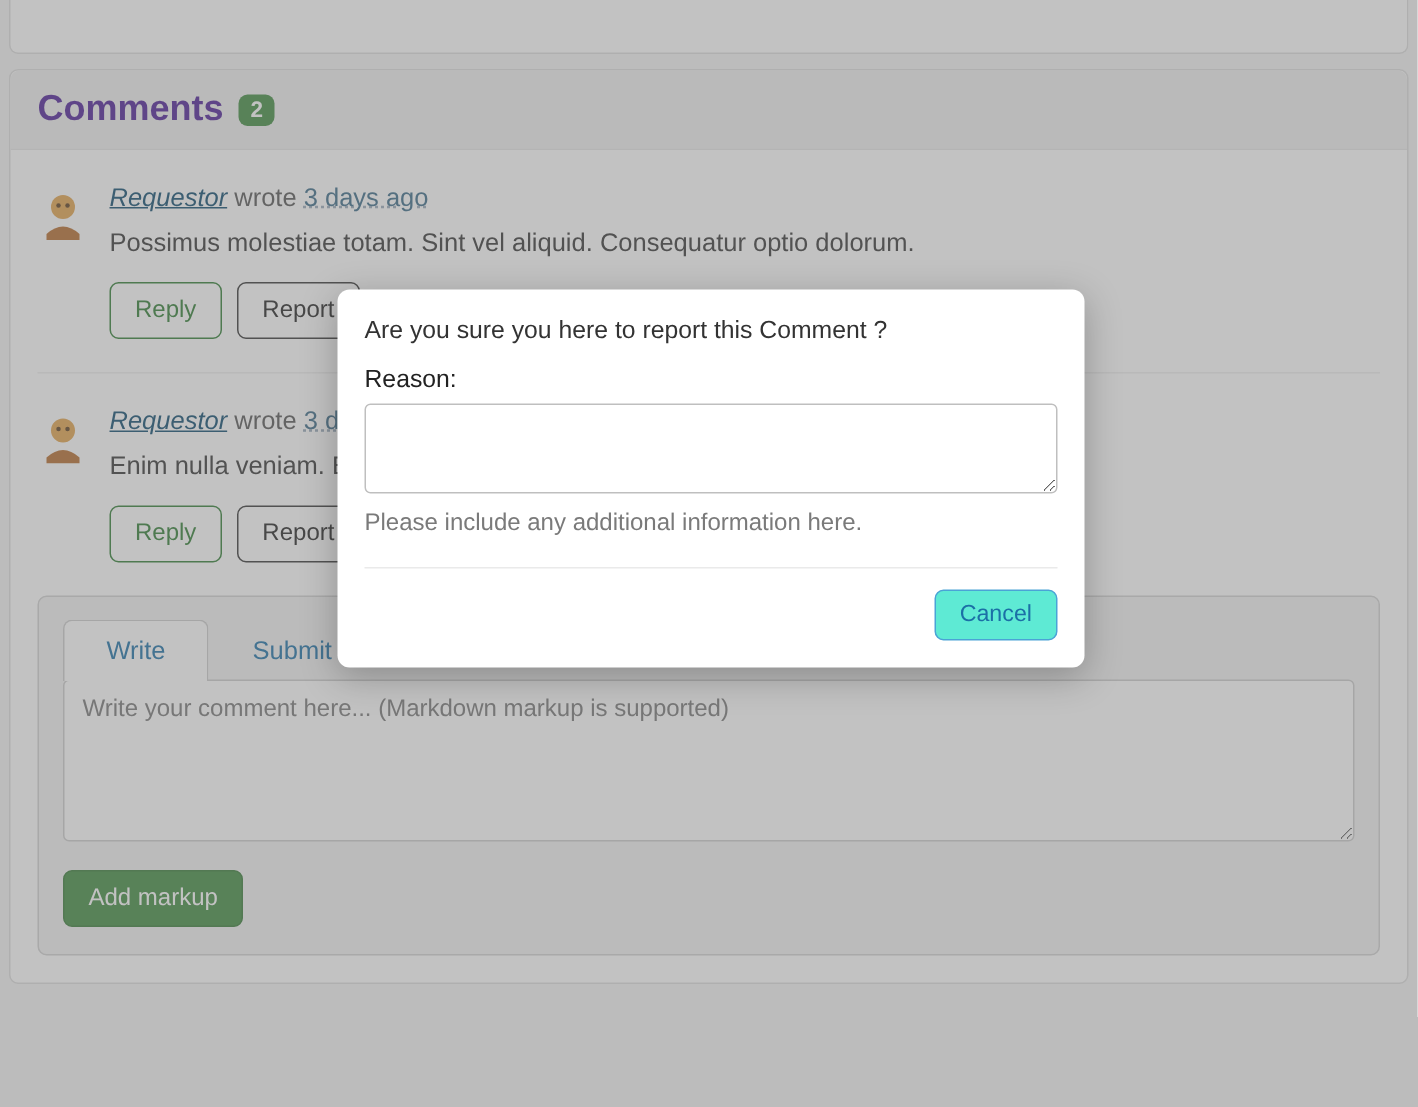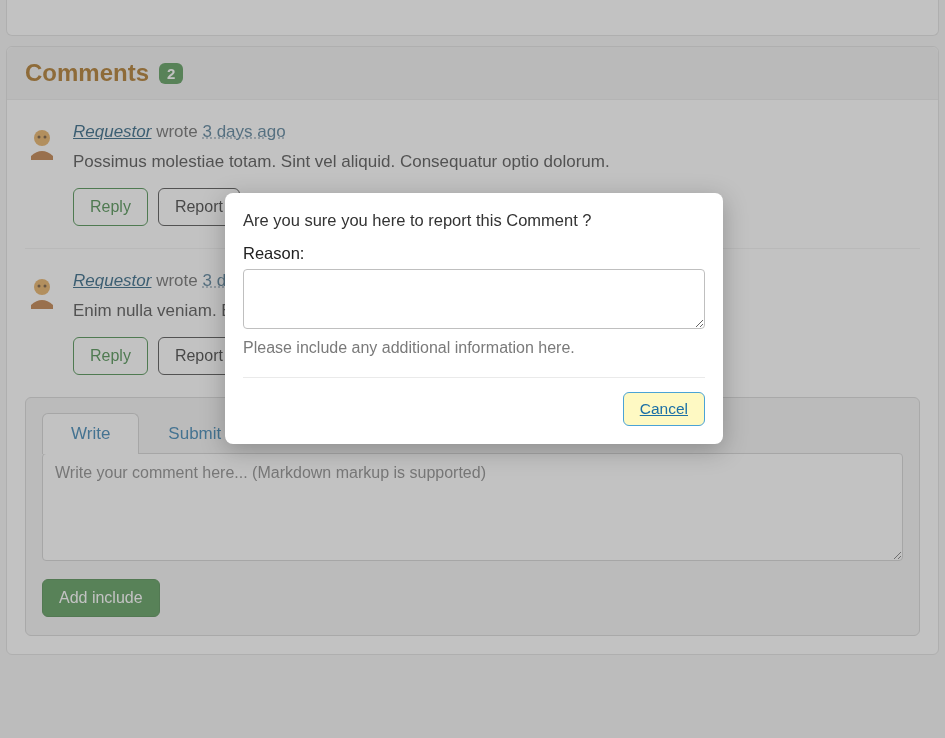--- a/index.html
+++ b/index.html
@@ -44,21 +44,21 @@
     gap: 10px;
     padding: 12px 18px;
     border-bottom: 1px solid #e5e5e5;
     background: #f1f1f1;
     border-radius: 6px 6px 0 0;
   }
   .comments-header h2 {
     margin: 0;
     font-size: 24px;
     font-weight: 600;
-    color: #a16207;
+    color: #4c1d95;
   }
   .badge {
     display: inline-block;
     min-width: 24px;
     padding: 2px 8px;
     border-radius: 6px;
     background: #3f8a3f;
     color: #fff;
     font-weight: 700;
     font-size: 15px;
@@ -127,22 +127,21 @@
     border: 1px solid #357a35;
   }
   .btn-green-dark {
     background: #1f6f1f;
     color: #fff;
     border: 1px solid #155015;
   }
   .btn-outline-blue {
     border: 1.5px solid #4aa3d6;
     color: #1b6fa6;
-    background: #fef9c3;
-    text-decoration: underline;
+    background: #5eead4;
   }
 
   .write-box {
     border: 1px solid #d1d1d1;
     border-radius: 6px;
     margin: 0 18px 18px 18px;
     padding: 14px 16px 18px 16px;
     background: #f3f3f3;
   }
   .tabs {
@@ -306,21 +305,21 @@
 
     </div>
 
     <div class="write-box">
       <div class="tabs">
         <div class="tab active">Write</div>
         <div class="tab">Submit</div>
       </div>
       <textarea class="write-area" placeholder="Write your comment here... (Markdown markup is supported)" style=""></textarea>
       <div class="add-comment-row">
-        <button class="btn btn-green">Add include</button>
+        <button class="btn btn-green">Add markup</button>
       </div>
     </div>
 
   </div>
 </div>
 
 <div class="overlay"></div>
 
 <div class="modal">
   <div class="modal-body">

